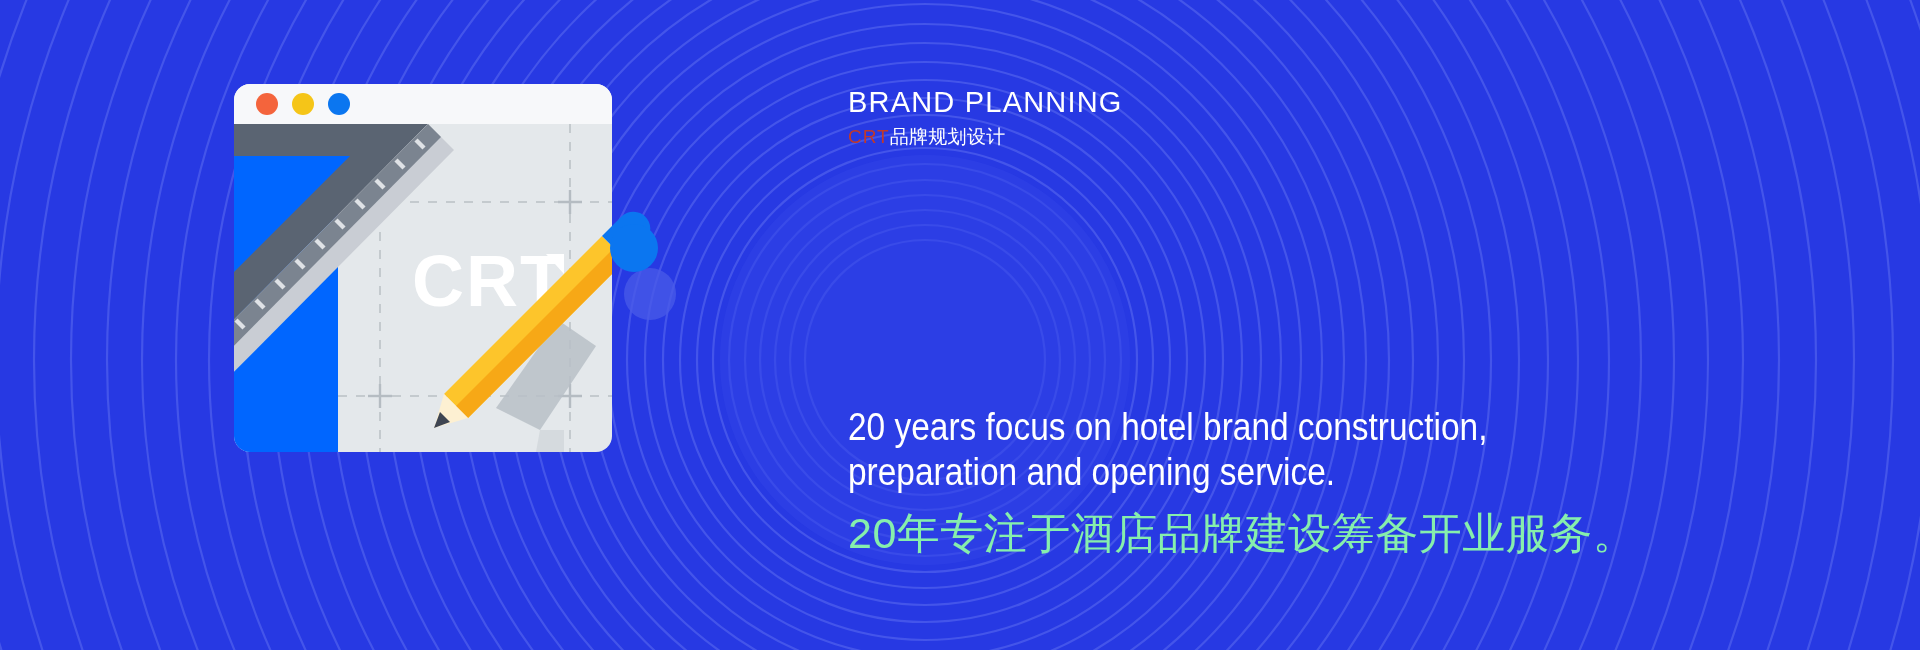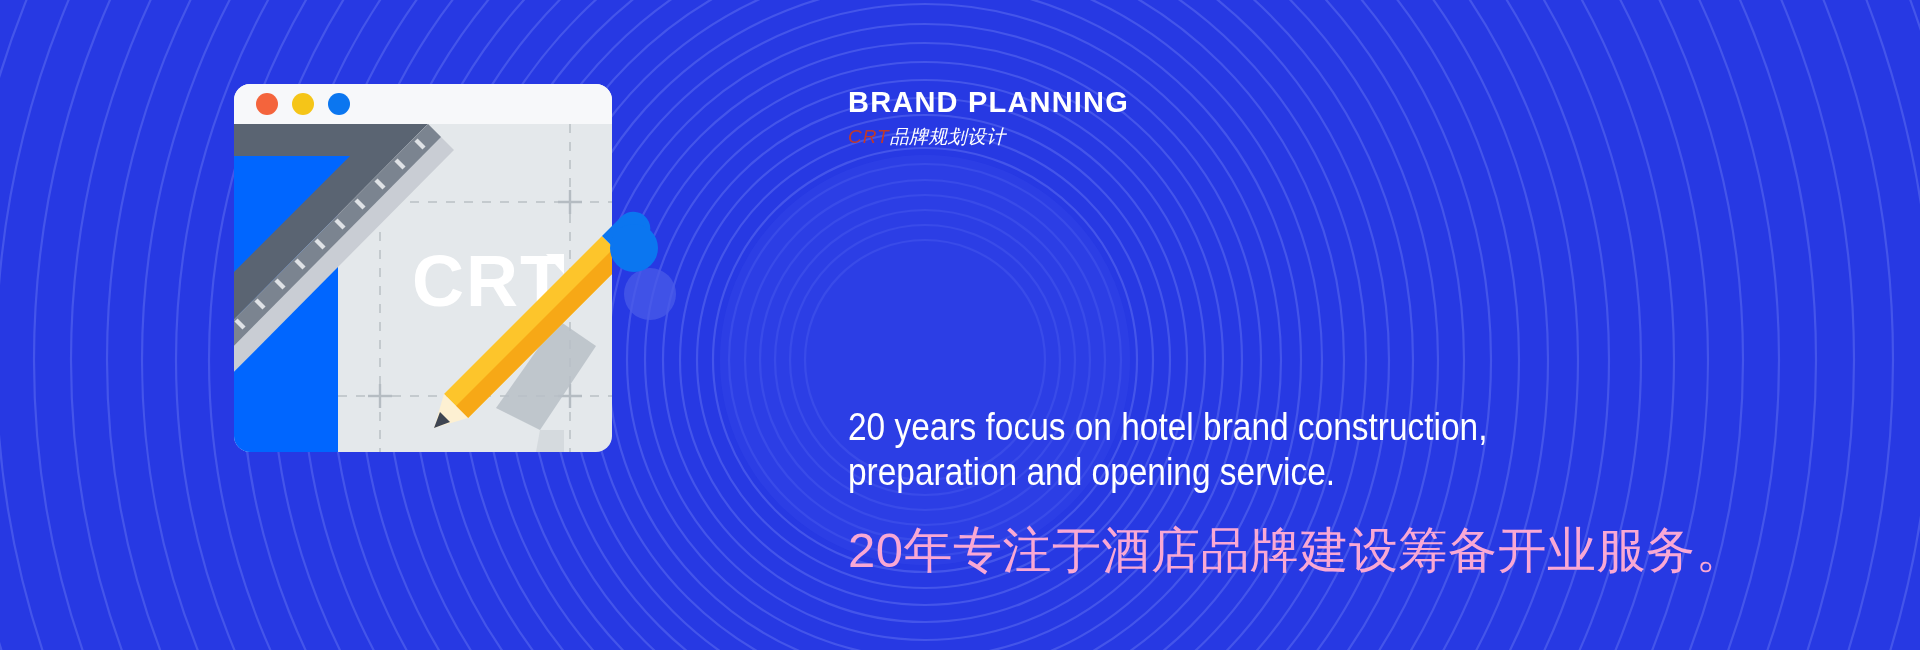--- a/index.html
+++ b/index.html
@@ -45,30 +45,29 @@
     position: absolute;
     left: 0;
     top: 86px;
     width: 700px;
   }
   .heading-line {
     color: #ffffff;
     font-size: 29px;
     line-height: 32px;
     letter-spacing: 1.2px;
-    font-weight: 700;
+    font-weight: 400;
     white-space: nowrap;
   }
   #subheading {
     margin-top: 7px;
     font-size: 19px;
     line-height: 24px;
     white-space: nowrap;
     letter-spacing: 0.3px;
-    font-style: italic;
   }
   #subheading-brand {
     color: #c0392b;
     letter-spacing: 1px;
   }
   #subheading-cn {
     color: #ffffff;
   }
 
   #tagline-group {
@@ -81,26 +80,26 @@
     color: #ffffff;
     font-size: 38px;
     line-height: 45px;
     font-weight: 300;
     font-stretch: condensed;
     transform: scaleX(0.88);
     transform-origin: left center;
     white-space: nowrap;
   }
   .tagline-cn {
-    color: #f9a8d4;
-    font-size: 49px;
+    color: #86efac;
+    font-size: 43px;
     line-height: 56px;
     font-weight: 400;
     letter-spacing: 0.5px;
-    margin-top: 27px;
+    margin-top: 10px;
     white-space: nowrap;
   }
 </style>
 </head>
 <body>
 
 <div id="banner">
 
   <svg id="bg-rings" viewBox="0 0 1920 650" preserveAspectRatio="none">
     <defs>

